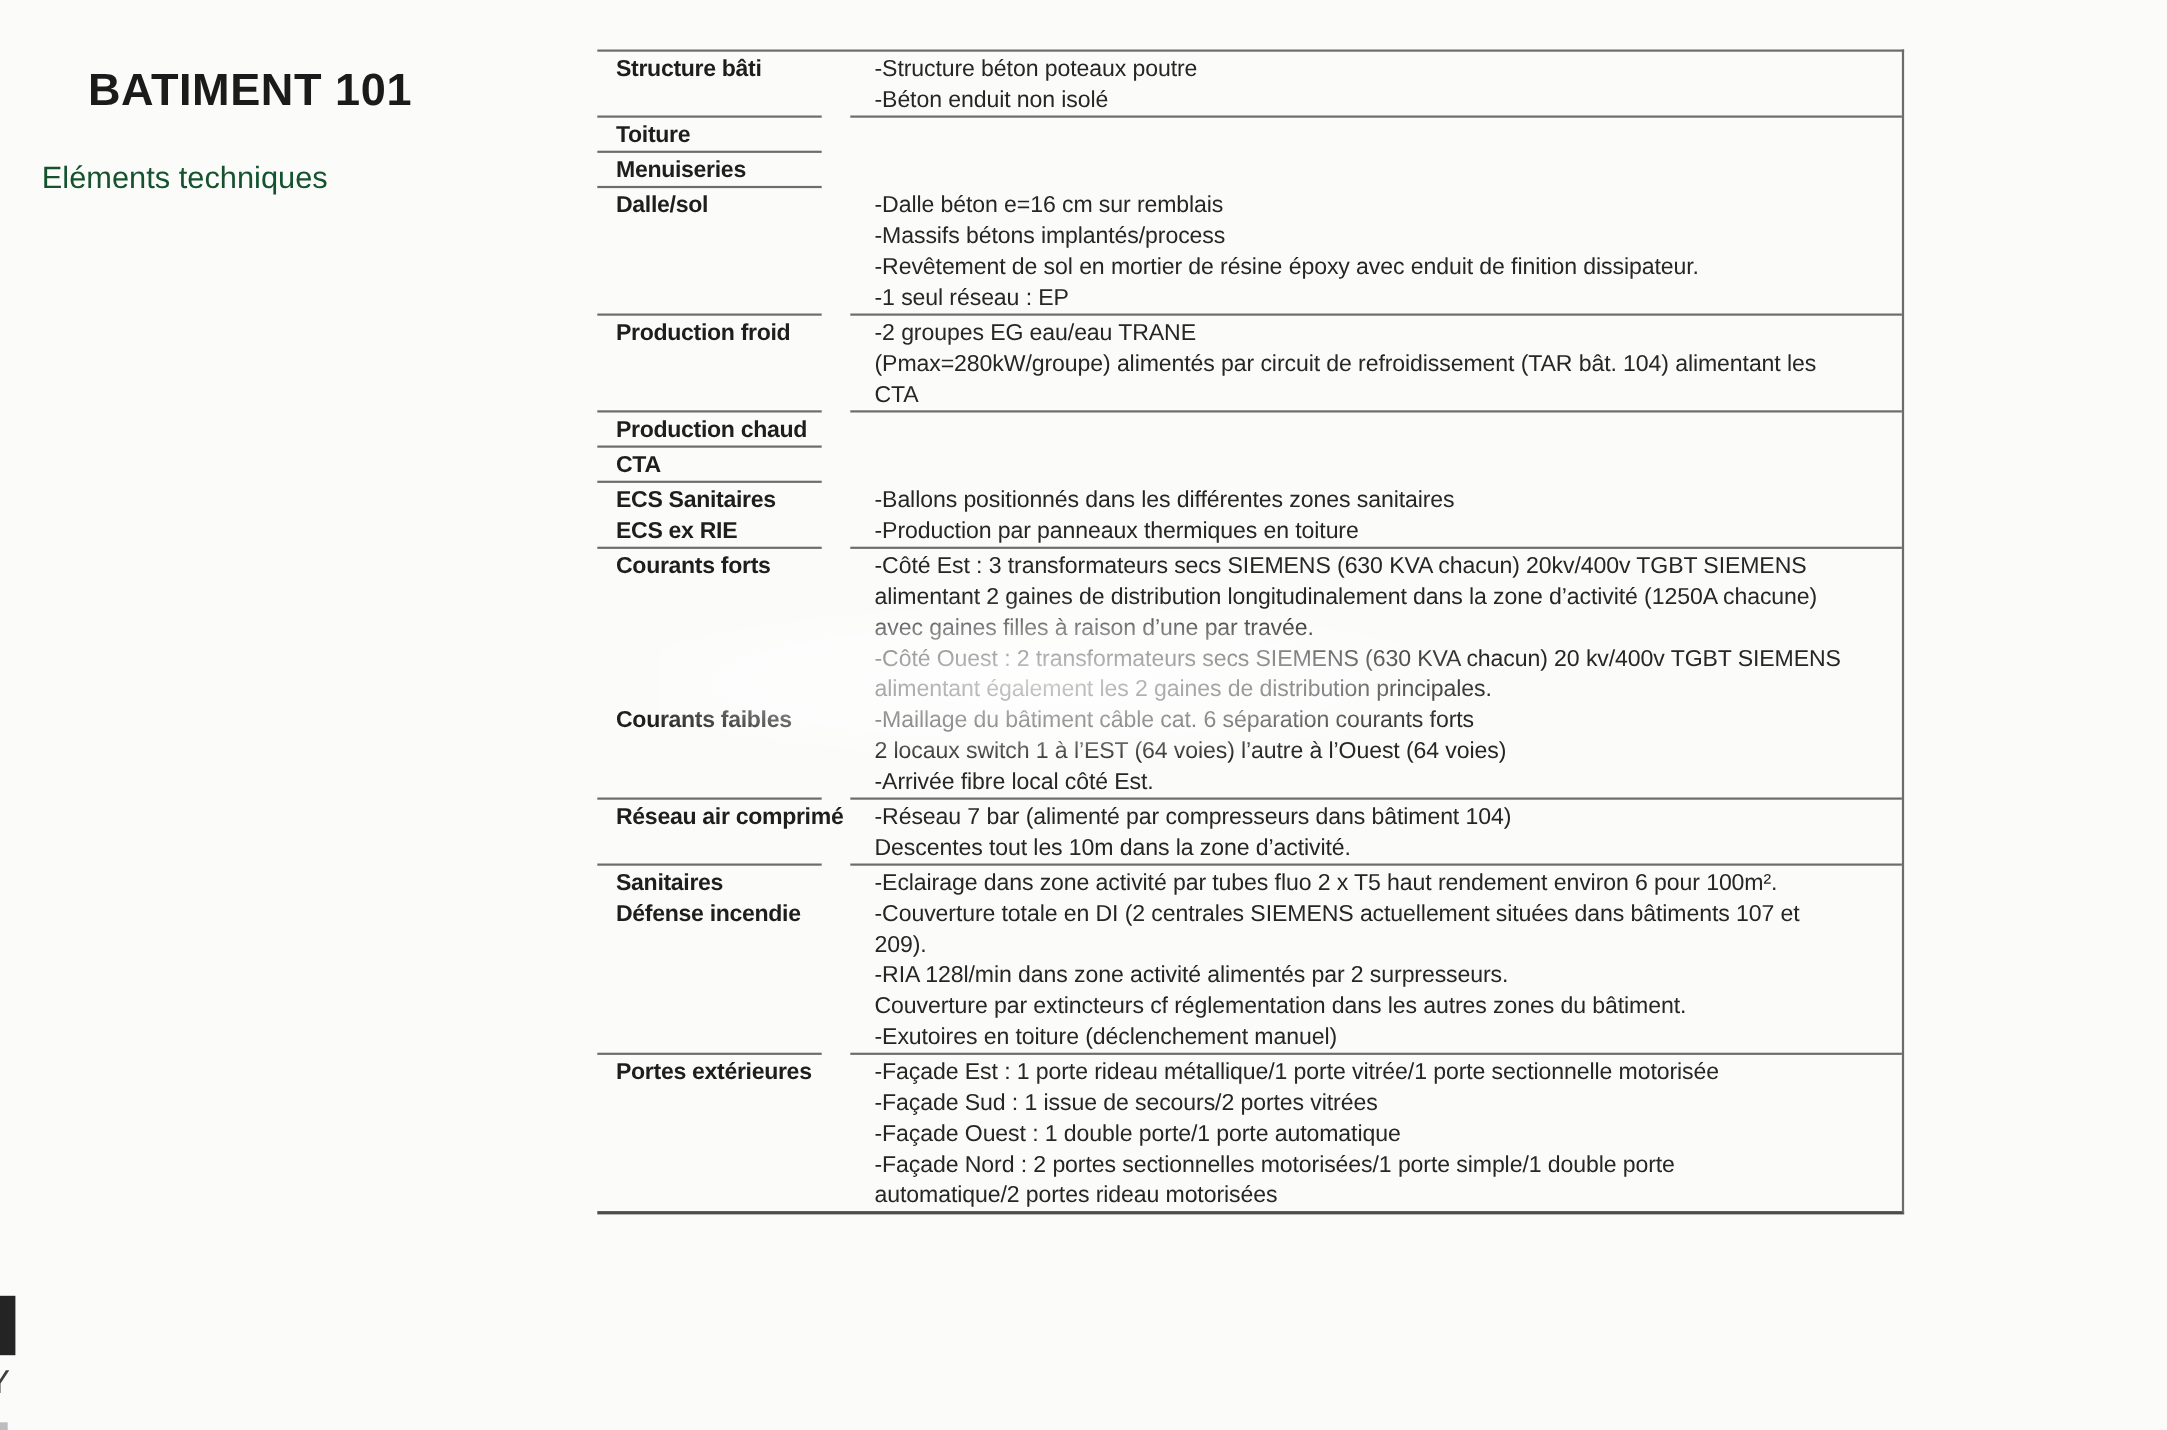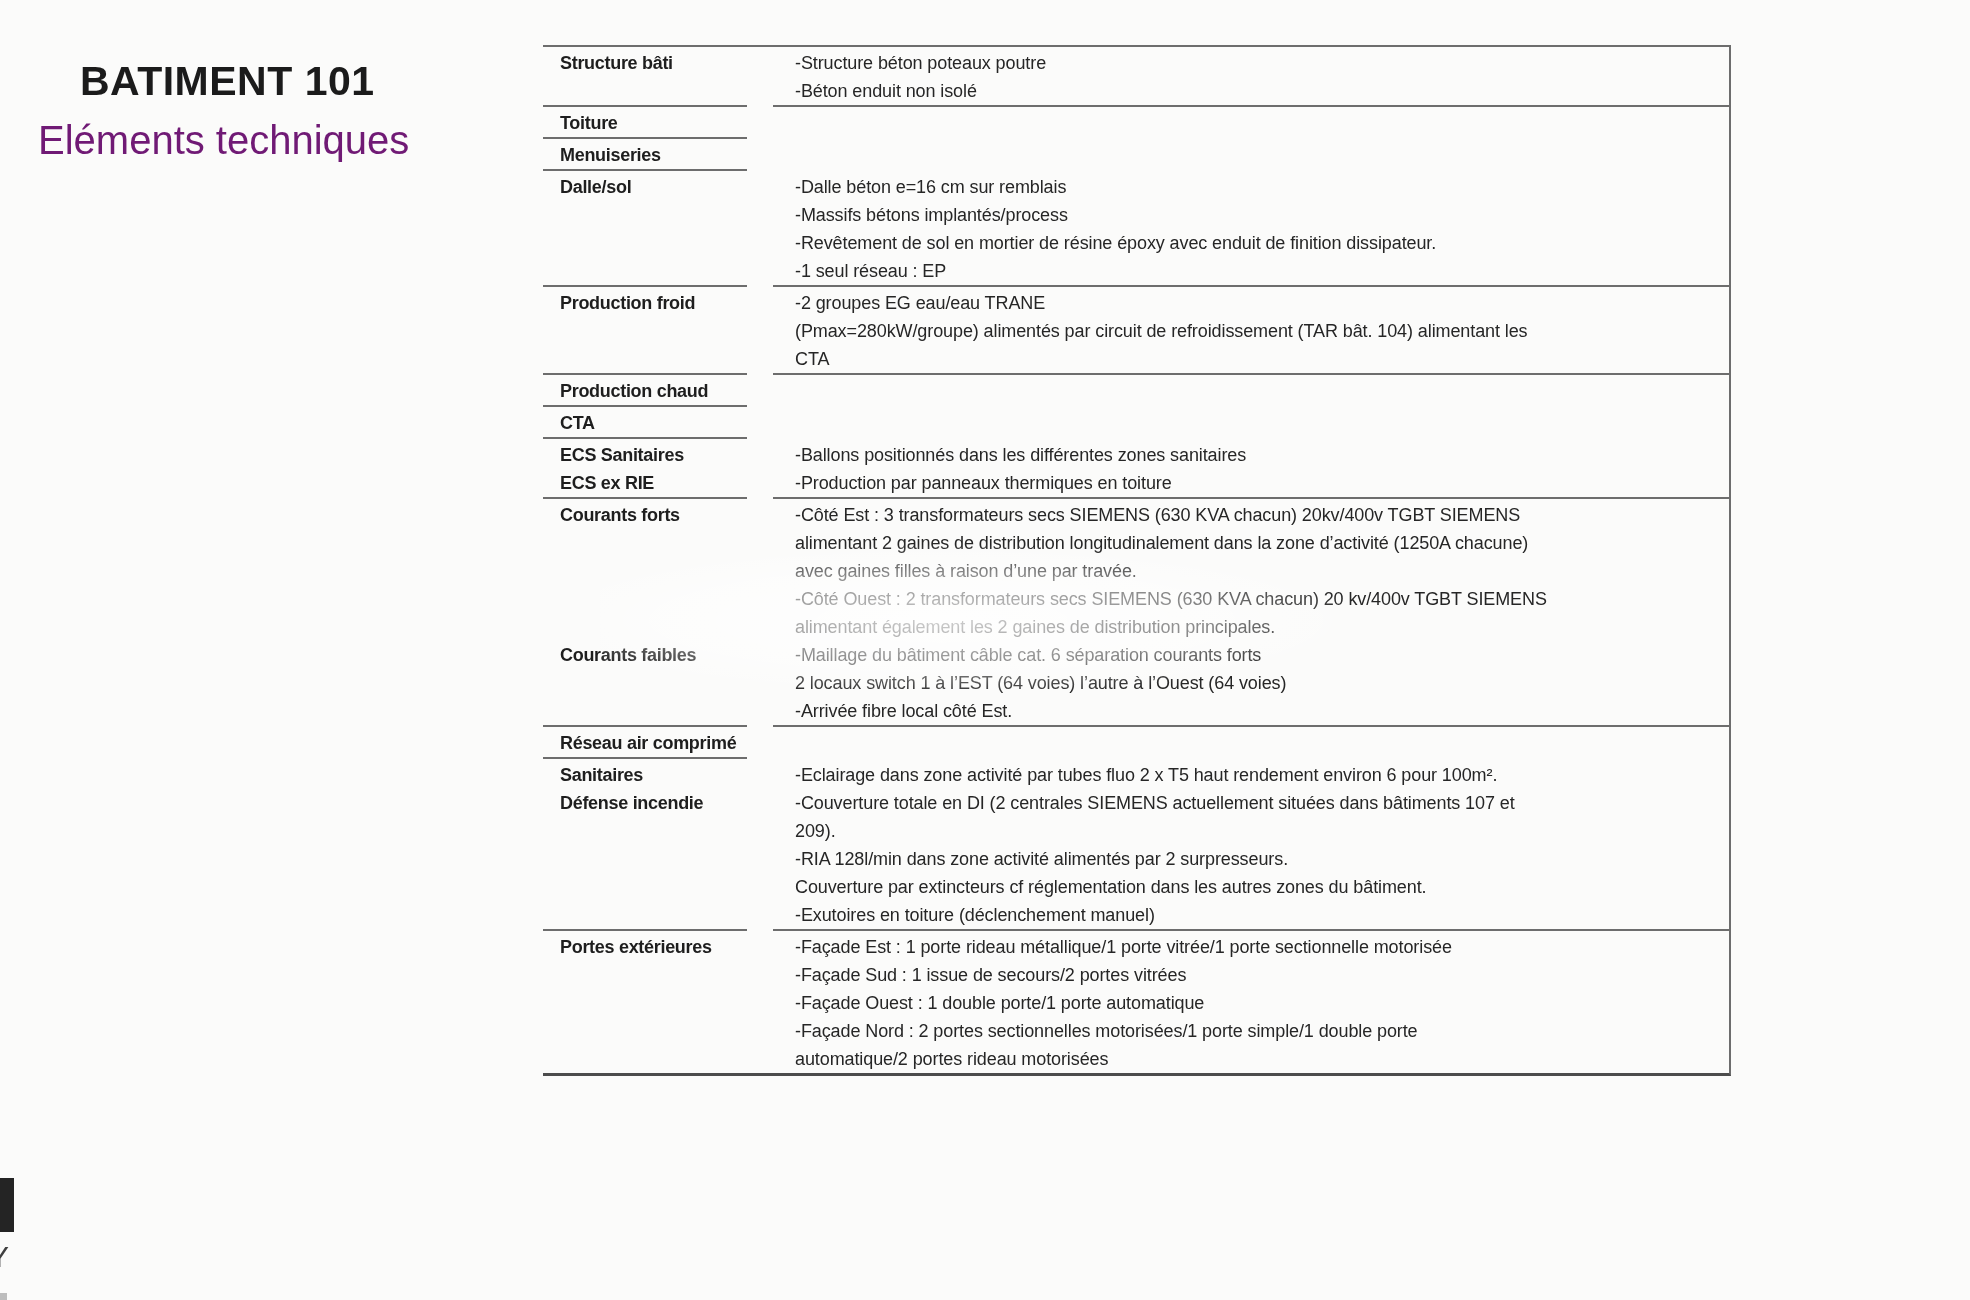--- a/index.html
+++ b/index.html
@@ -27,45 +27,45 @@
     top: 58px;
     font-size: 41px;
     font-weight: 700;
     letter-spacing: 0.5px;
     color: #1b1b1b;
     white-space: pre;
   }
   .title-sub {
     position: absolute;
     left: 38px;
-    top: 118px;
-    font-size: 40px;
+    top: 146px;
+    font-size: 28px;
     font-weight: 400;
-    color: #701a75;
+    color: #14532d;
     white-space: pre;
   }
   .spec-table {
     position: absolute;
     left: 543px;
     top: 45px;
     width: 1188px;
     border-top: 2px solid #6d6d6d;
     border-right: 2px solid #6d6d6d;
     border-bottom: 3px solid #4c4c4c;
     box-sizing: border-box;
   }
   .trow {
     display: flex;
     align-items: stretch;
   }
   .cl, .cc {
     border-bottom: 2px solid #6d6d6d;
     box-sizing: border-box;
     padding-top: 2px;
-    font-size: 18px;
+    font-size: 21px;
     line-height: 28px;
     white-space: pre;
     overflow: visible;
   }
   .cl {
     width: 204px;
     flex: 0 0 204px;
     padding-left: 17px;
     font-weight: 700;
     letter-spacing: -0.3px;
@@ -185,20 +185,22 @@
 avec gaines filles à raison d’une par travée.
 -Côté Ouest : 2 transformateurs secs SIEMENS (630 KVA chacun) 20 kv/400v TGBT SIEMENS
 alimentant également les 2 gaines de distribution principales.
 -Maillage du bâtiment câble cat. 6 séparation courants forts
 2 locaux switch 1 à l’EST (64 voies) l’autre à l’Ouest (64 voies)
 -Arrivée fibre local côté Est.</div>
   </div>
   <div class="trow">
     <div class="cl">Réseau air comprimé</div>
     <div class="cgap"></div>
+    <div class="cc">-Réseau 7 bar (alimenté par compresseurs dans bâtiment 104)
+Descentes tout les 10m dans la zone d’activité.</div>
   </div>
   <div class="trow">
     <div class="cl">Sanitaires
 Défense incendie</div>
     <div class="cgap"></div>
     <div class="cc">-Eclairage dans zone activité par tubes fluo 2 x T5 haut rendement environ 6 pour 100m².
 -Couverture totale en DI (2 centrales SIEMENS actuellement situées dans bâtiments 107 et
 209).
 -RIA 128l/min dans zone activité alimentés par 2 surpresseurs.
 Couverture par extincteurs cf réglementation dans les autres zones du bâtiment.

